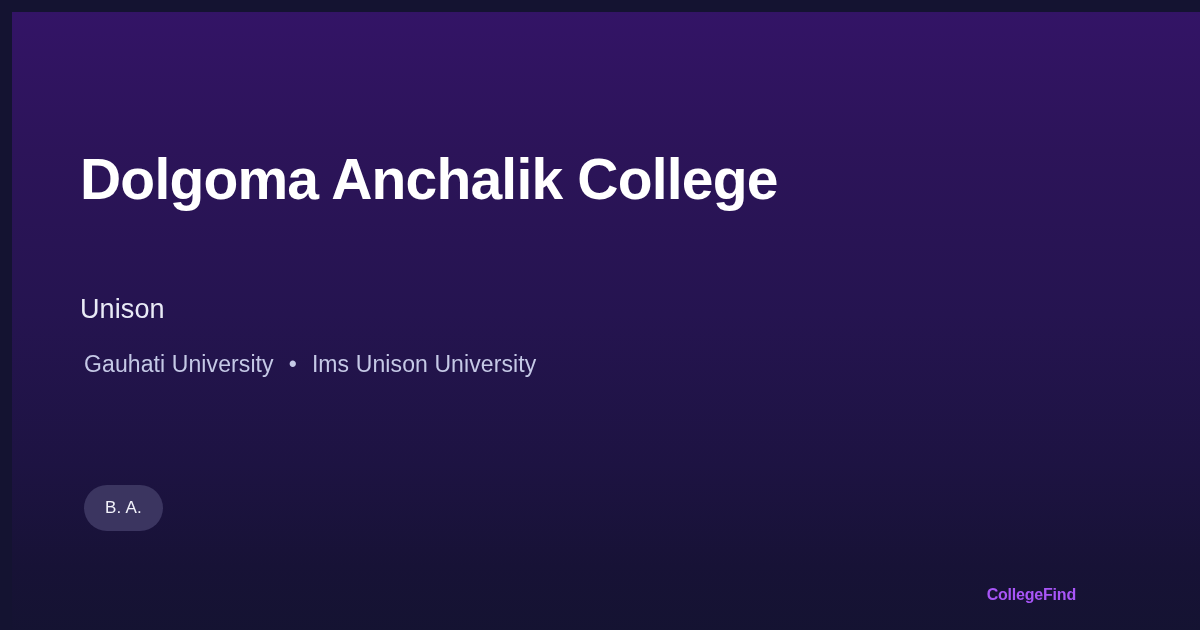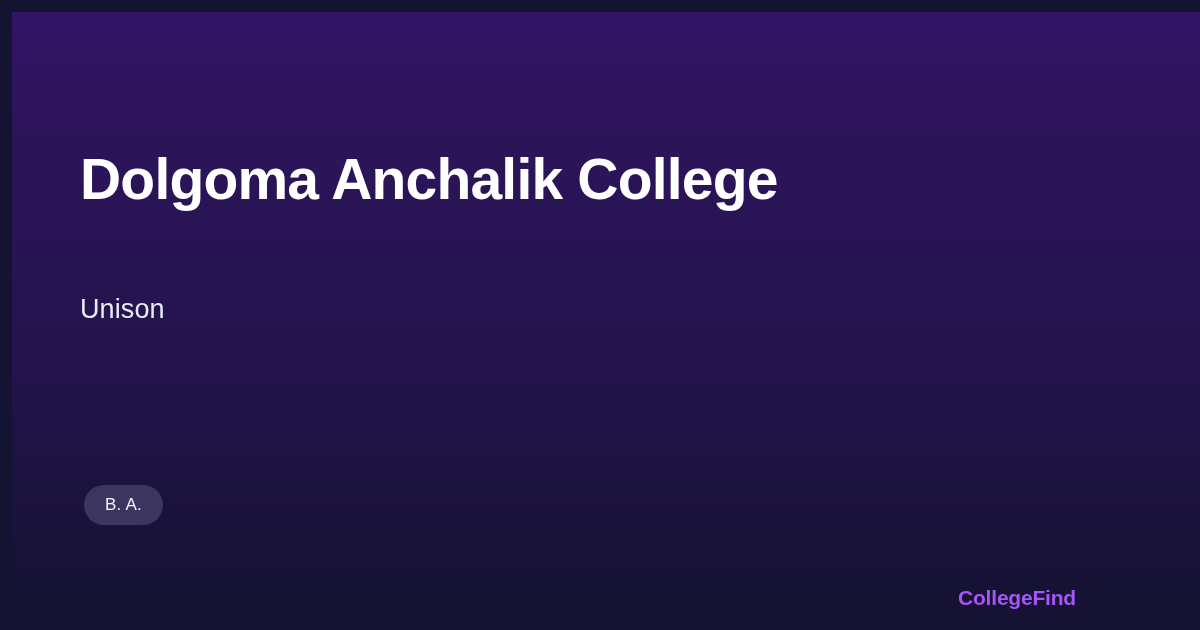--- a/index.html
+++ b/index.html
@@ -87,54 +87,57 @@
     display: flex;
     flex-direction: row;
     align-items: center;
     gap: 12px;
   }
 
   .badge {
     display: inline-flex;
     align-items: center;
     justify-content: center;
-    height: 40px;
+    height: 46px;
     padding: 0 21px;
     border-radius: 999px;
     background: #3b3560;
     color: #f2f2fa;
     font-size: 17px;
     font-weight: 400;
     letter-spacing: 0.2px;
     white-space: nowrap;
   }
 
   
   .brand {
     position: absolute;
     right: 132px;
     top: 570px;
-    font-size: 21px;
+    font-size: 16px;
     font-weight: 700;
     letter-spacing: -0.2px;
     color: #a855f7;
     white-space: nowrap;
   }
 </style>
 </head>
 <body>
 
 <div id="og-card">
 
   <div class="content">
 
     <h1 class="title">Dolgoma Anchalik College</h1>
 
     <div class="state">Unison</div>
 
+    <div class="affiliations">
+      <span>Gauhati University</span><span class="affil-sep">•</span><span>Ims Unison University</span>
+    </div>
 
     <div class="badge-row">
       <span class="badge">B. A.</span>
     </div>
 
   </div>
 
   <div class="brand">CollegeFind</div>
 
 </div>

